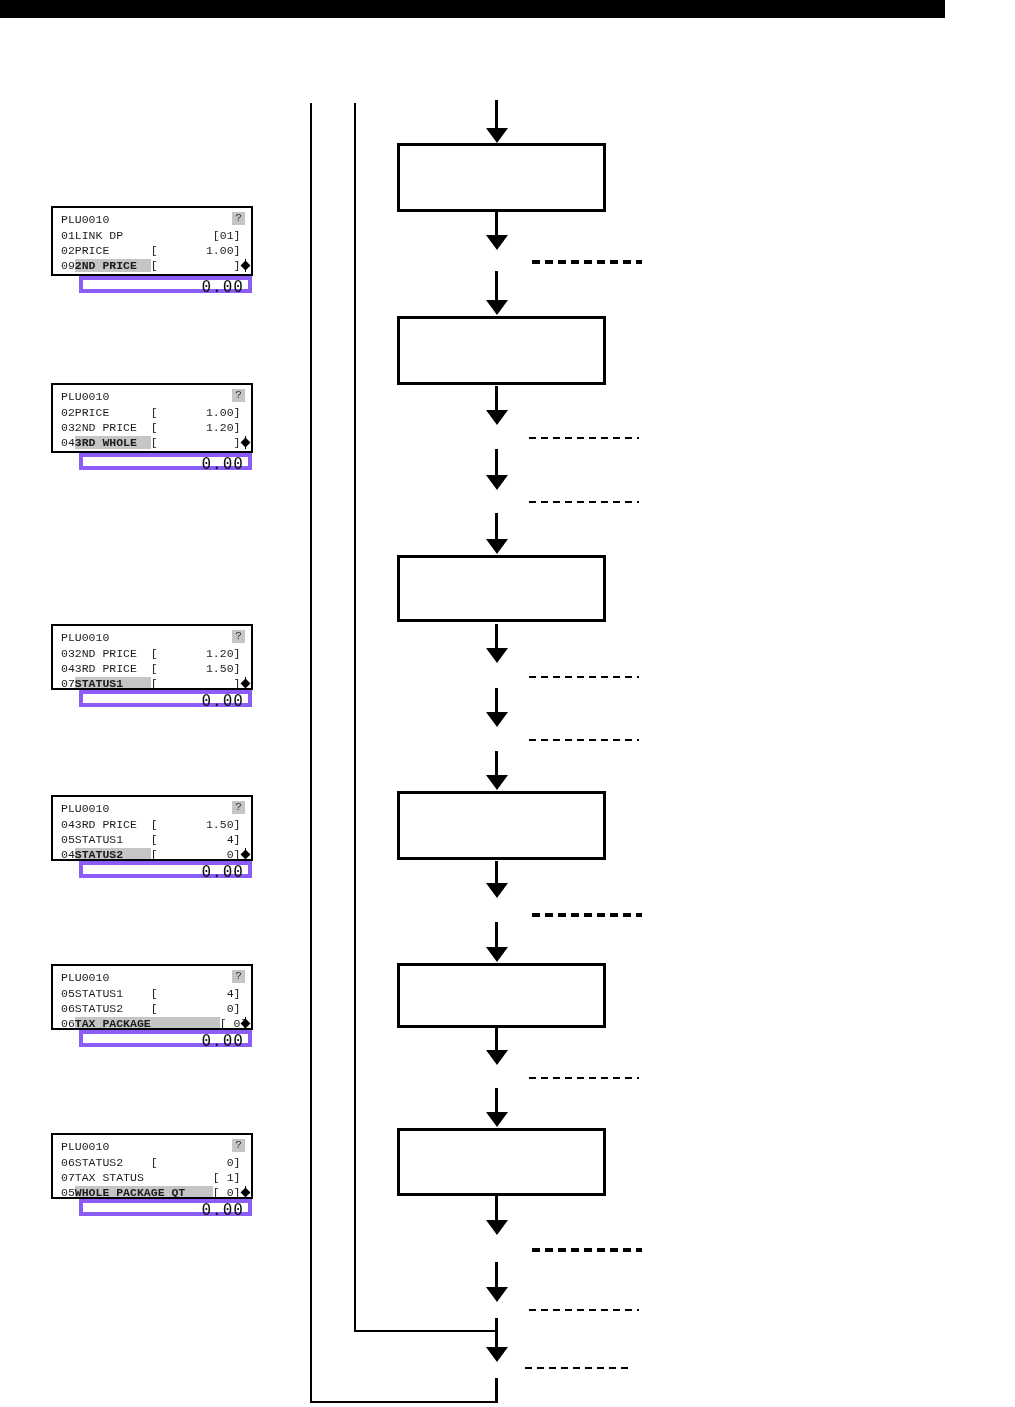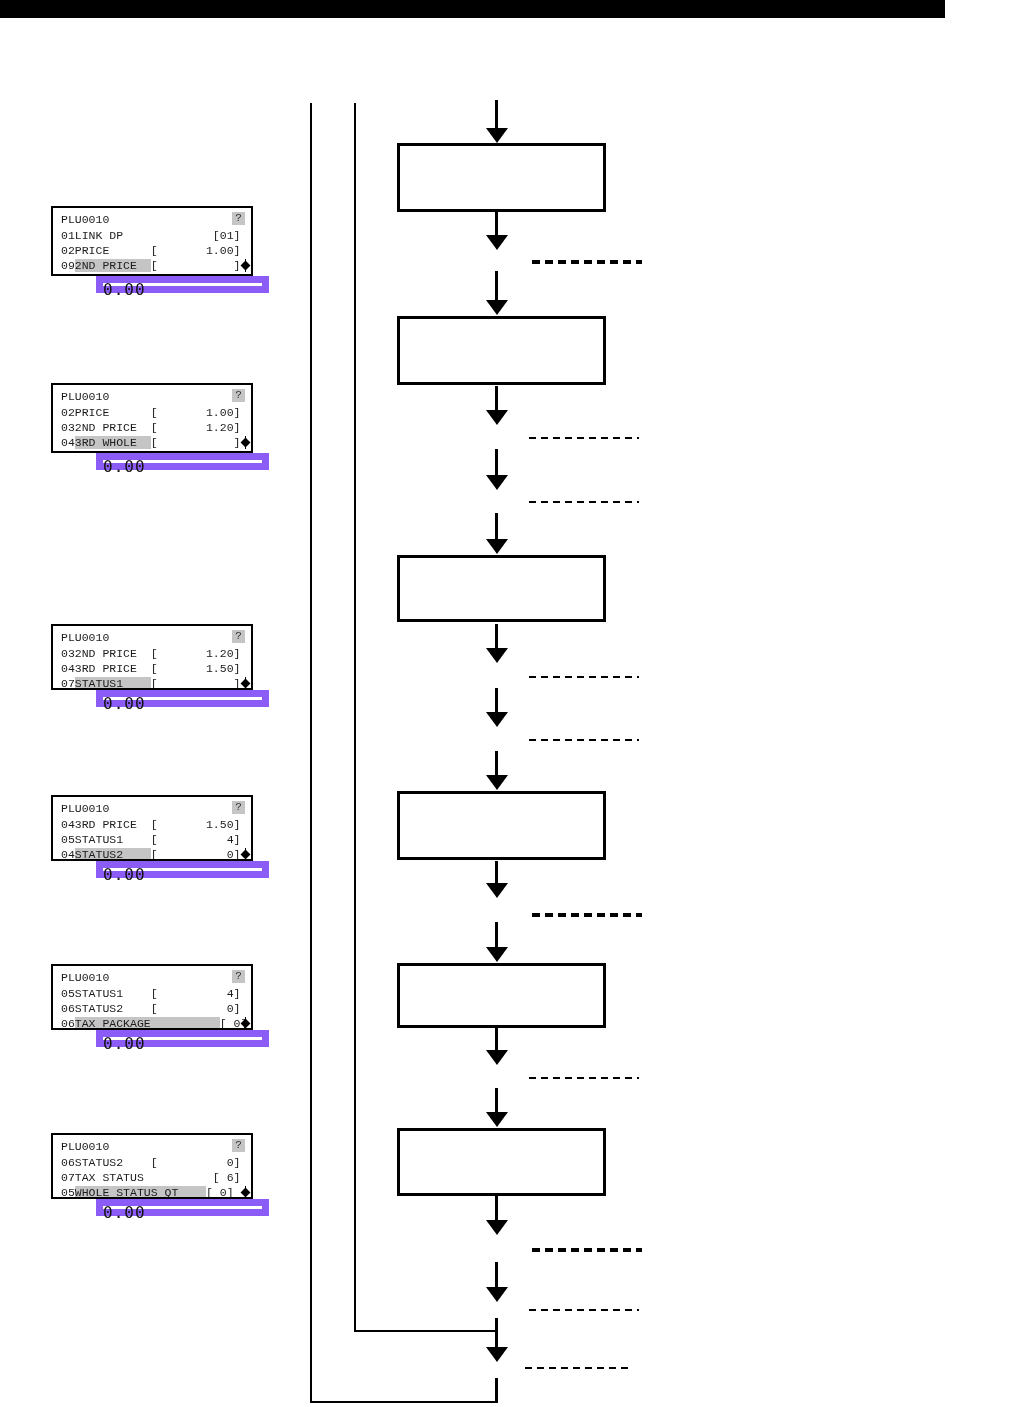--- a/index.html
+++ b/index.html
@@ -38,38 +38,38 @@
   
   .lcd { position:absolute; left:51px; width:202px; }
   .lcd-main {
     border:2px solid #000; background:#fff; box-sizing:border-box;
     width:202px; padding:4px 8px 0 8px; overflow:hidden;
     font-family:"Liberation Mono","DejaVu Sans Mono",monospace;
     font-size:11.5px; line-height:15px; color:#1c1c1c;
   }
   .lcd-row { position:relative; white-space:pre; height:15px; }
   .lcd-row span { white-space:pre; }
-  .hl { background:#c5c5c5; }
+  .hl { background:#c5c5c5;font-weight:bold; }
   .lcd-titlerow { position:relative; height:16px; }
   .help {
     position:absolute; right:-2px; top:0px; width:13px; height:13px;
     background:#c5c5c5; color:#333; text-align:center; line-height:13px;
     font-size:11px;
   }
   .updown { position:absolute; right:-7px; top:1px; width:9px; height:13px; }
   .updown::before {
     content:""; position:absolute; left:4px; top:0; width:1px; height:13px; background:#000;
   }
   .updown .di {
     position:absolute; left:1px; top:3px; width:7px; height:7px;
     background:#000; transform:rotate(45deg);
   }
   .lcd-amt {
-    margin-left:45px; width:173px; height:17px; box-sizing:border-box;
-    border:7px solid #8b5cf6; background:#fff; 
+    margin-left:28px; width:173px; height:17px; box-sizing:border-box;
+    border:4px solid #8b5cf6; background:#fff; text-align:right;
     font-family:"DejaVu Sans Mono",monospace; font-size:16px; line-height:14px;
     color:#111; padding-right:4px; letter-spacing:1px; overflow:visible;
   }
 </style>
 </head>
 <body>
 
 <div id="page">
   <div class="topbar"></div>
 
@@ -164,19 +164,19 @@
       <div class="lcd-row"><span>06STATUS2    [          0]</span><span class="hl"></span><span></span></div>
       <div class="lcd-row"><span>06</span><span class="hl">TAX PACKAGE          </span><span>[ 0]</span><span class="updown"><span class="di"></span></span></div>
     </div>
     <div class="lcd-amt"><span>0.00</span></div>
   </div>
 
   <div class="lcd" style="top:1133px;">
     <div class="lcd-main" style="height:66px;">
       <div class="lcd-titlerow"><span>PLU0010</span><span class="help">?</span></div>
       <div class="lcd-row"><span>06STATUS2    [          0]</span><span class="hl"></span><span></span></div>
-      <div class="lcd-row"><span>07TAX STATUS          [ 6]</span><span class="hl"></span><span></span></div>
-      <div class="lcd-row"><span>05</span><span class="hl">WHOLE STATUS QT    </span><span>[ 0]</span><span class="updown"><span class="di"></span></span></div>
+      <div class="lcd-row"><span>07TAX STATUS          [ 1]</span><span class="hl"></span><span></span></div>
+      <div class="lcd-row"><span>05</span><span class="hl">WHOLE PACKAGE QT    </span><span>[ 0]</span><span class="updown"><span class="di"></span></span></div>
     </div>
     <div class="lcd-amt"><span>0.00</span></div>
   </div>
 
 </div>
 
 </body></html>

